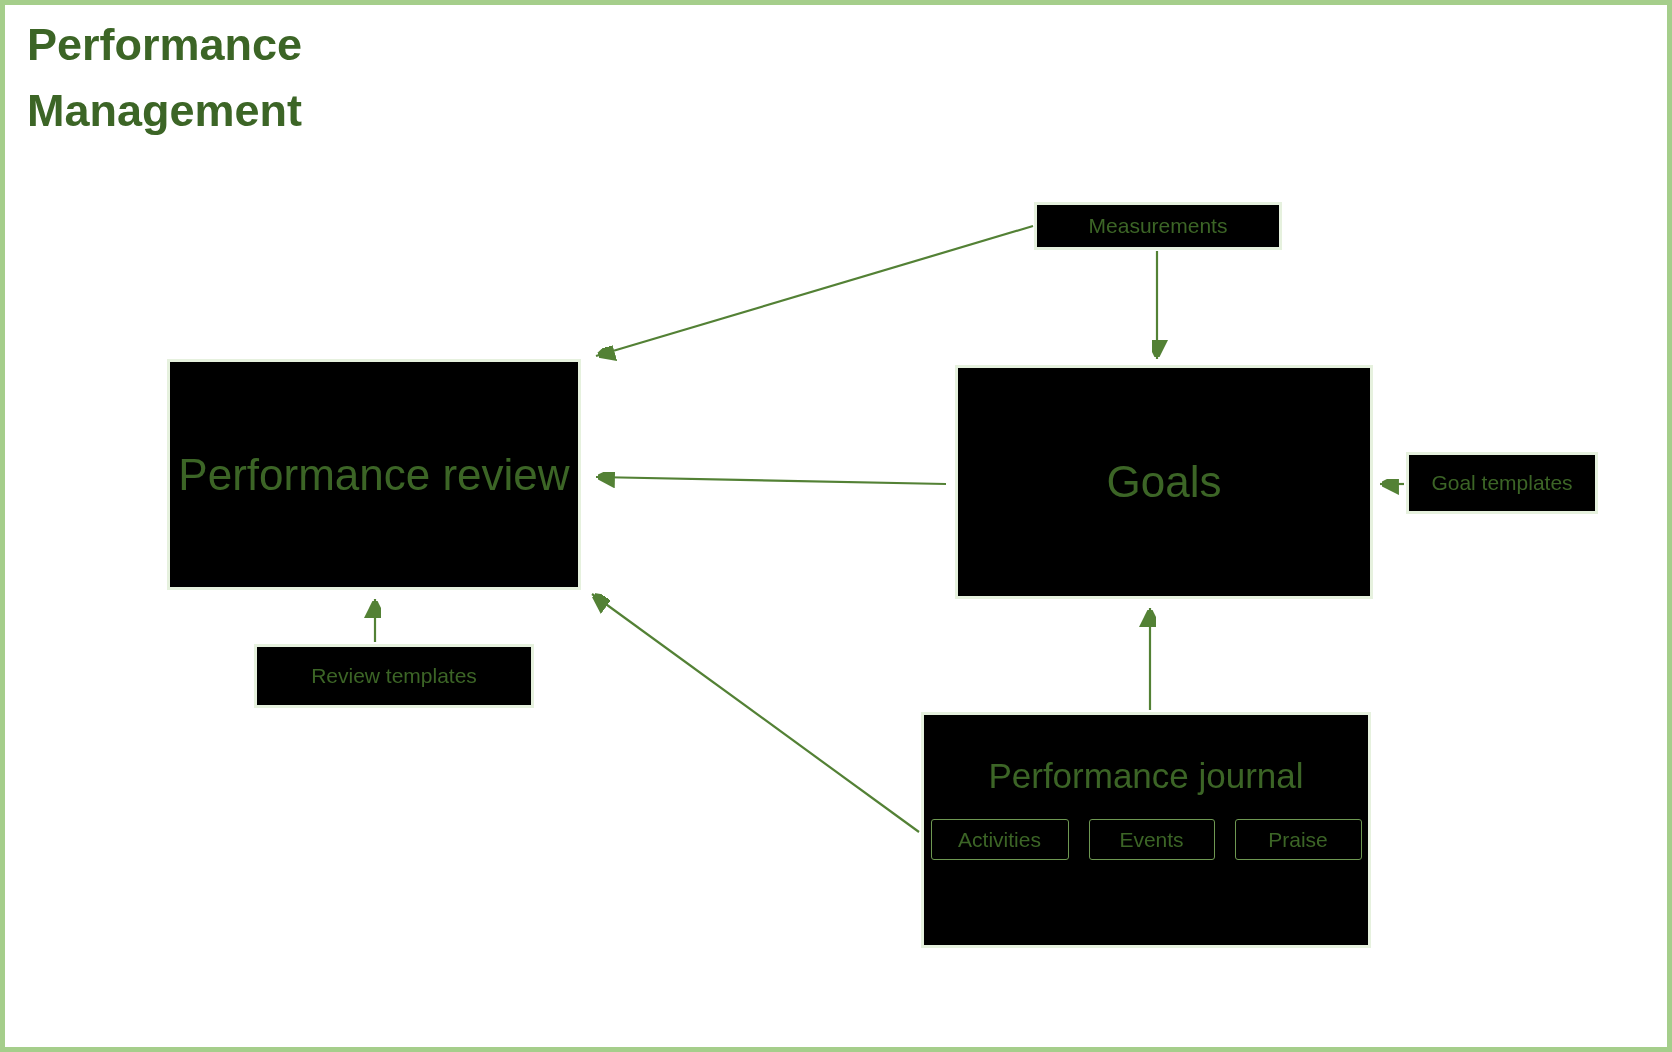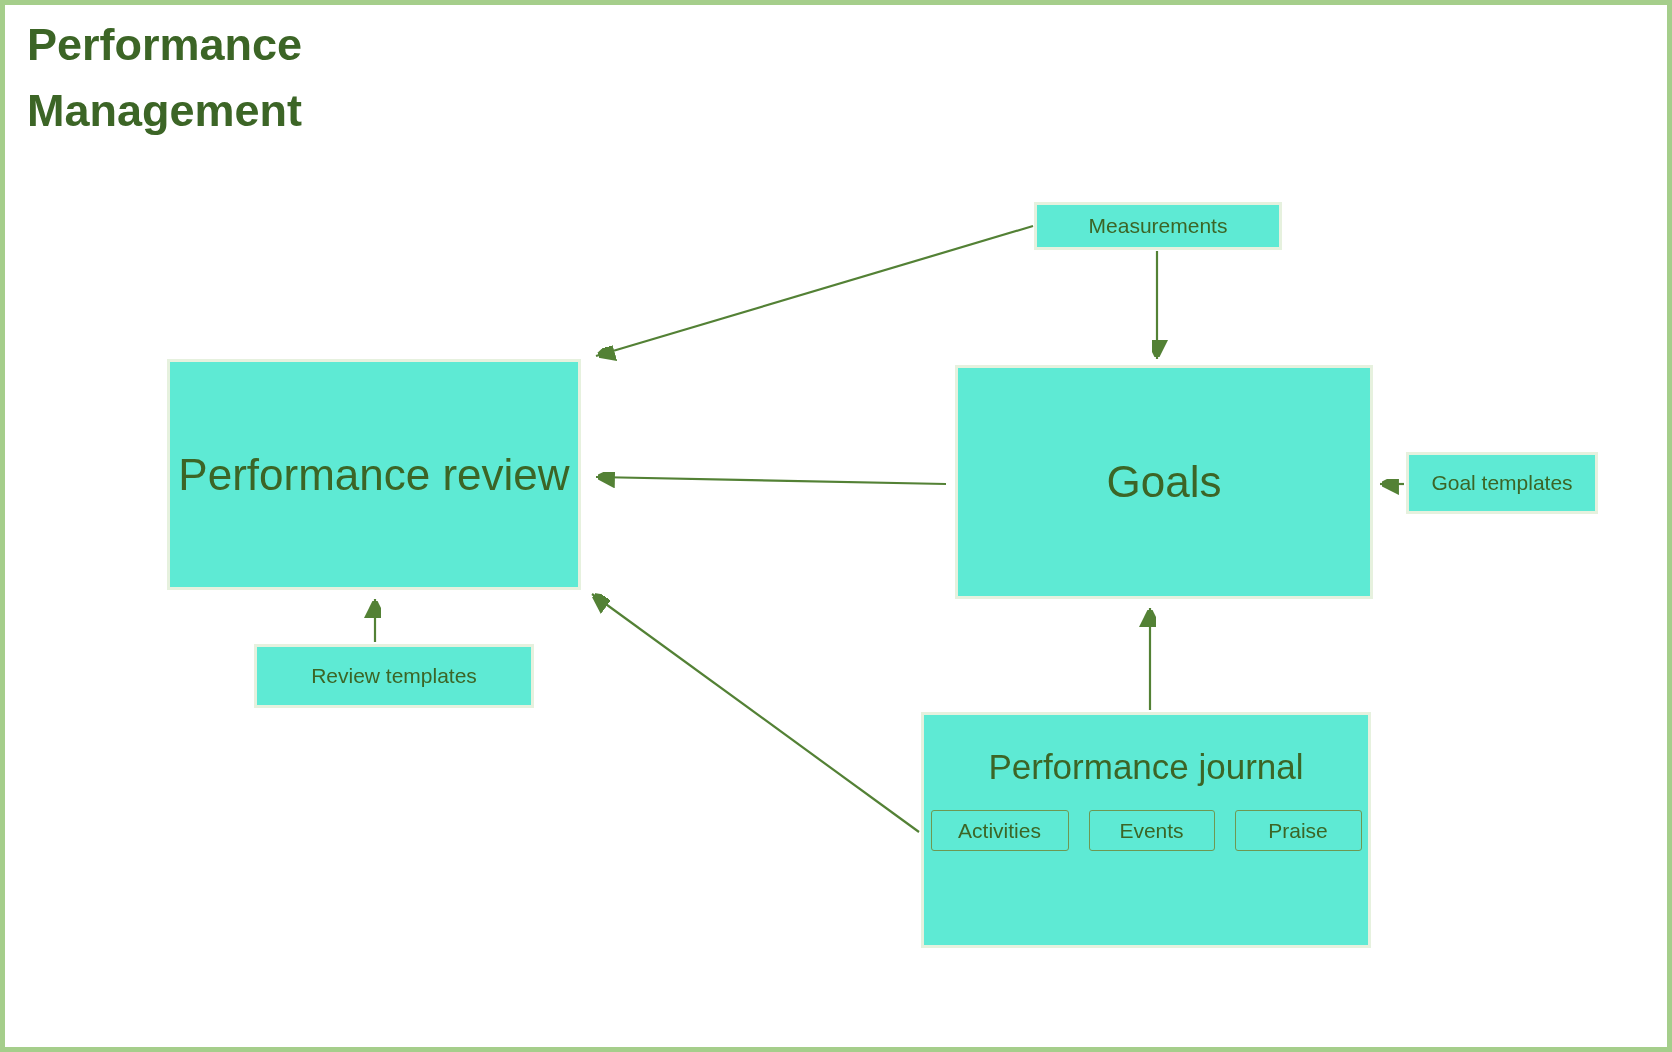--- a/index.html
+++ b/index.html
@@ -41,21 +41,21 @@
     z-index: 1;
     pointer-events: none;
   }
   .edge {
     stroke: #538135;
     stroke-width: 2.2;
     fill: none;
   }
   .node {
     position: absolute;
-    background: #5eead4;
+    background: #000000;
     border: 3px solid #e6f1de;
     box-sizing: border-box;
     display: flex;
     align-items: center;
     justify-content: center;
     color: #3c6526;
     z-index: 2;
     text-align: center;
   }
   .node.big { font-size: 44px; }
@@ -64,21 +64,21 @@
   #n-performance-review { left: 167px; top: 359px; width: 414px; height: 231px; }
   #n-goals              { left: 947px; top: 365px; width: 418px; height: 234px; margin-left: 8px; }
   #n-measurements       { left: 1034px; top: 202px; width: 248px; height: 48px; }
   #n-goal-templates     { left: 1406px; top: 452px; width: 192px; height: 62px; }
   #n-review-templates   { left: 254px; top: 644px; width: 280px; height: 64px; }
 
   #n-performance-journal {
     left: 921px; top: 712px; width: 450px; height: 236px;
     flex-direction: column;
     justify-content: flex-start;
-    padding-top: 31px;
+    padding-top: 40px;
   }
   .journal-title {
     font-size: 35px;
     color: #3c6526;
     line-height: 1.2;
   }
   .journal-buttons {
     display: flex;
     gap: 20px;
     margin-top: 22px;

